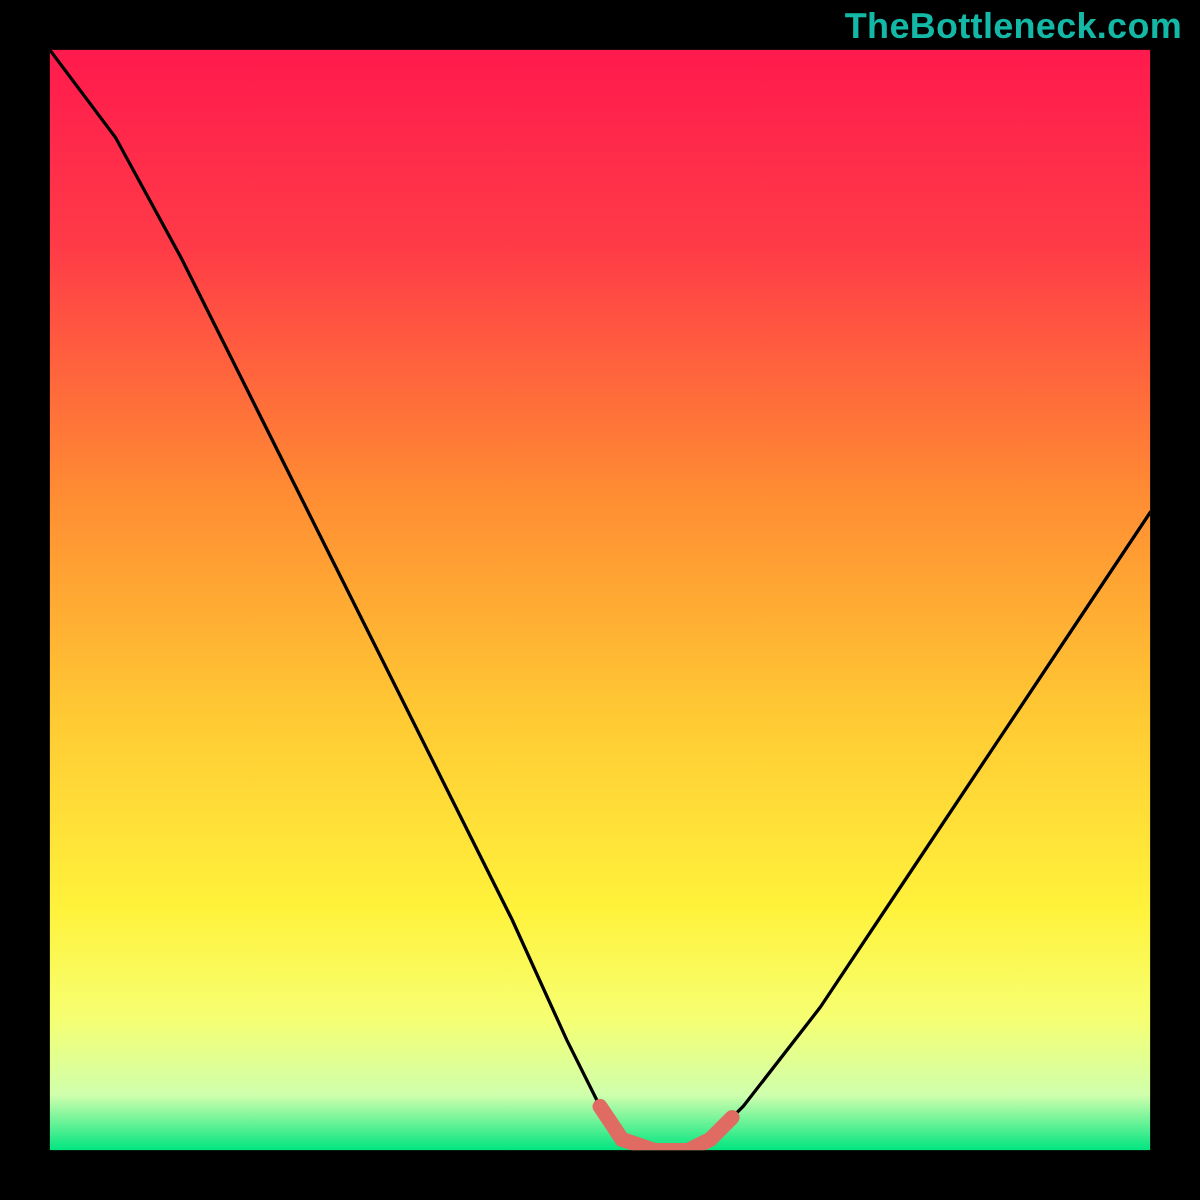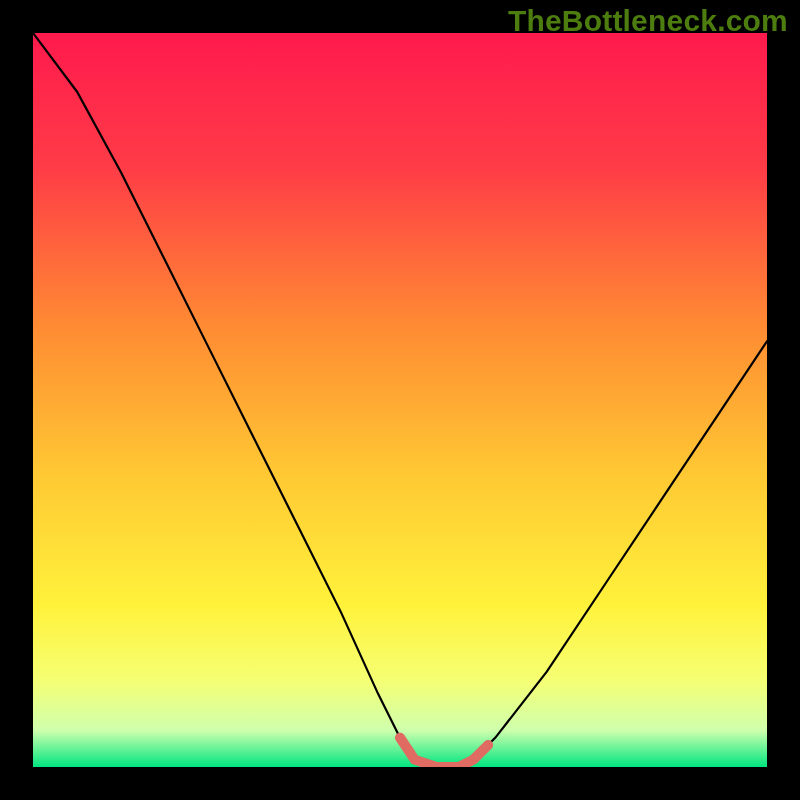--- a/index.html
+++ b/index.html
@@ -14,22 +14,22 @@
   .frame {
     position: relative;
     width: 800px;
     height: 800px;
     background: #000;
   }
   .watermark {
     position: absolute;
     top: 4px;
     right: 12px;
-    color: #4d7c0f;
-    font-size: 30px;
+    color: #14b8a6;
+    font-size: 24px;
     font-weight: 600;
     letter-spacing: 0.2px;
     z-index: 10;
   }
   .plot-area {
     position: absolute;
     left: 33px;
     top: 33px;
     width: 734px;
     height: 734px;

